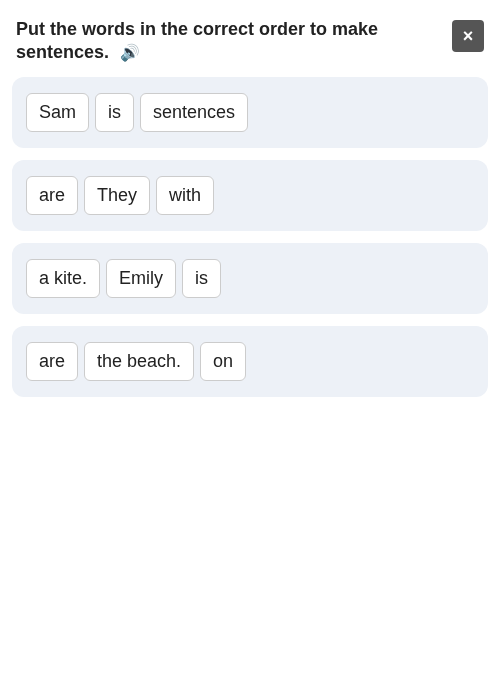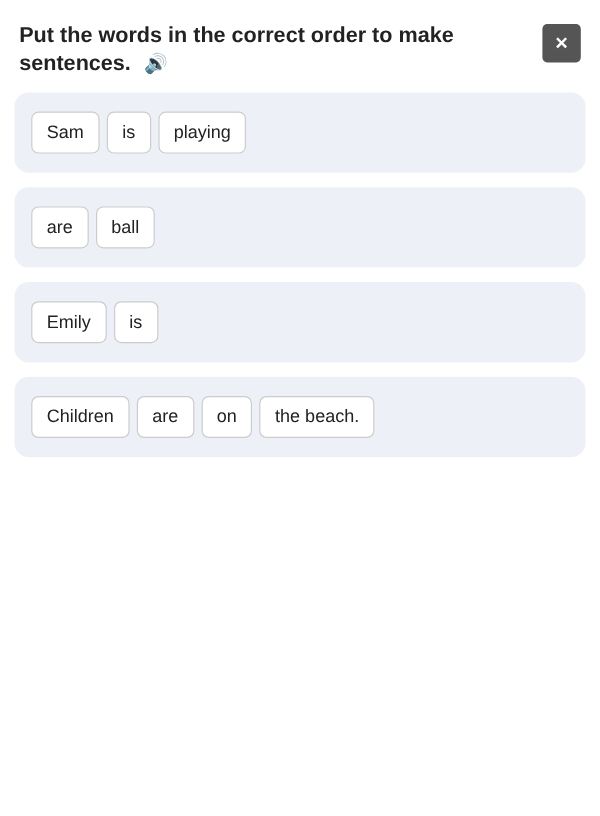--- a/index.html
+++ b/index.html
@@ -73,21 +73,21 @@
       flex-wrap: wrap;
       gap: 6px;
       align-items: flex-start;
     }
 
     .word-tile {
       background: #ffffff;
       border: 1.5px solid #cccccc;
       border-radius: 6px;
       padding: 8px 12px;
-      font-size: 15px;
+      font-size: 18px;
       color: #222222;
       font-weight: 400;
       cursor: pointer;
       user-select: none;
       white-space: nowrap;
     }
   </style>
 </head>
 <body>
 
@@ -96,29 +96,30 @@
     <span>Put the words in the correct order to make sentences.</span>
     <span class="speaker-icon">🔊</span>
   </div>
   <button class="close-btn">×</button>
 </div>
 
 <div class="sentences-container">
 <div class="sentence-box">
       <span class="word-tile">Sam</span>
       <span class="word-tile">is</span>
-      <span class="word-tile">playing</span>
+      <span class="word-tile">sentences</span>
     </div>
     <div class="sentence-box">
       <span class="word-tile">are</span>
-      <span class="word-tile">ball</span>
+      <span class="word-tile">They</span>
+      <span class="word-tile">with</span>
     </div>
     <div class="sentence-box">
+      <span class="word-tile">a kite.</span>
       <span class="word-tile">Emily</span>
       <span class="word-tile">is</span>
     </div>
     <div class="sentence-box">
-      <span class="word-tile">Children</span>
       <span class="word-tile">are</span>
+      <span class="word-tile">the beach.</span>
       <span class="word-tile">on</span>
-      <span class="word-tile">the beach.</span>
     </div>
   </div>
 
 </body></html>

